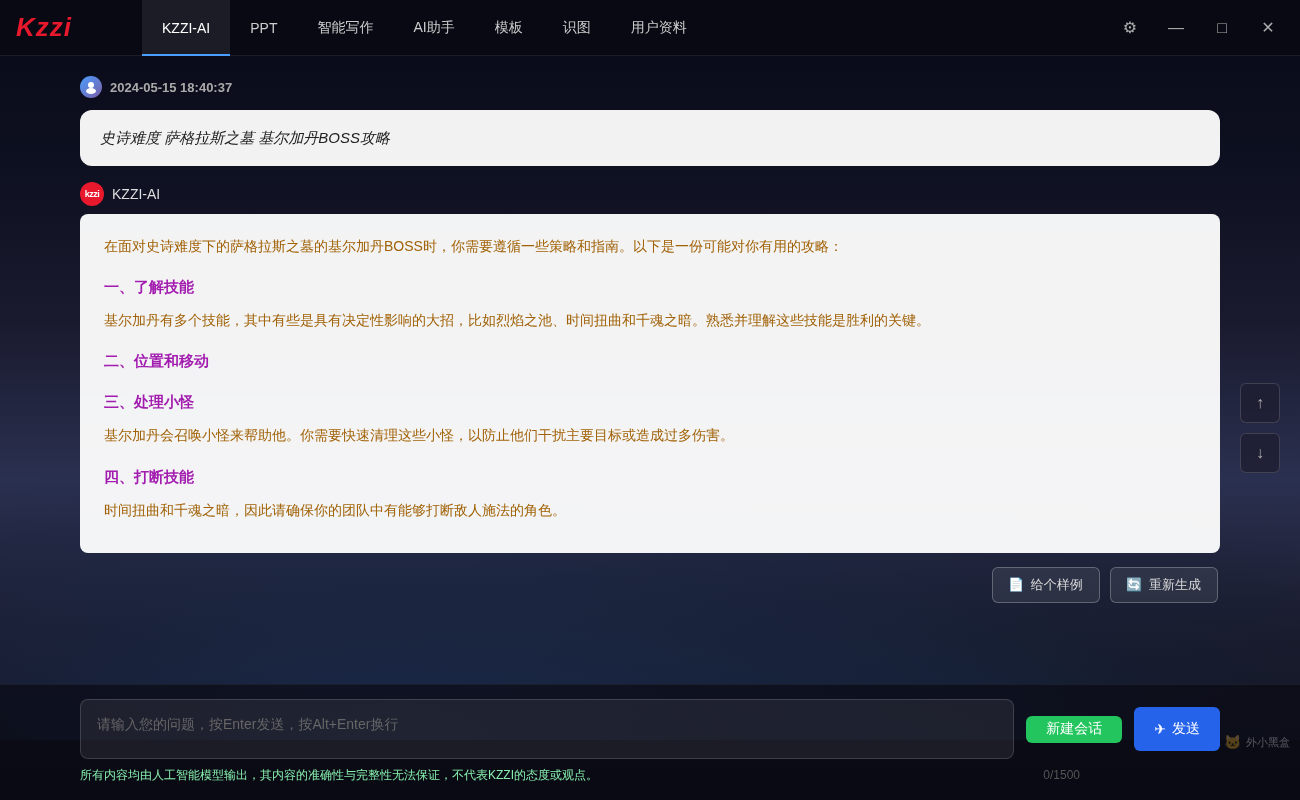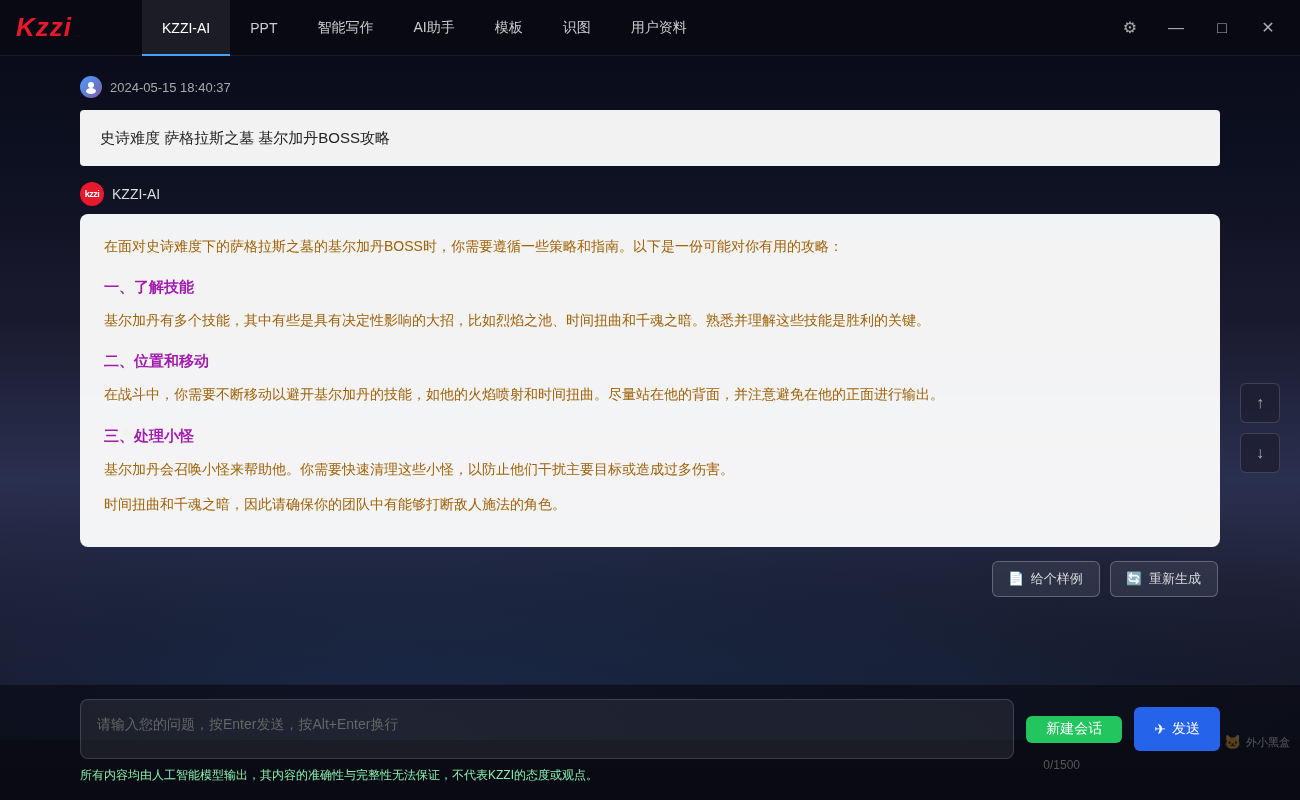--- a/index.html
+++ b/index.html
@@ -138,43 +138,45 @@
     .user-msg-block {
       display: flex;
       flex-direction: column;
       gap: 8px;
     }
     .timestamp-row {
       display: flex;
       align-items: center;
       gap: 8px;
       margin-bottom: 4px;
+      font-weight: bold;
     }
     .user-avatar {
       width: 22px;
       height: 22px;
       border-radius: 50%;
       background: linear-gradient(135deg, #4a9eff, #7b5ea7);
       display: flex;
       align-items: center;
       justify-content: center;
       font-size: 12px;
       color: #fff;
     }
     .timestamp {
       font-size: 13px;
       color: #aaa;
     }
     .user-bubble {
       background: rgba(255,255,255,0.95);
       color: #222;
-      border-radius: 4px;
+      border-radius: 12px;
       padding: 16px 20px;
       font-size: 15px;
       line-height: 1.6;
+      font-style: italic;
     }
 
     
     .ai-msg-block {
       display: flex;
       flex-direction: column;
       gap: 8px;
     }
     .ai-name-row {
       display: flex;
@@ -266,21 +268,21 @@
       font-family: inherit;
       resize: none;
       height: 60px;
       line-height: 1.5;
       outline: none;
     }
     .chat-input-box::placeholder { color: #666; }
     .char-count {
       position: absolute;
       right: 220px;
-      bottom: 28px;
+      bottom: 18px;
       font-size: 12px;
       color: #555;
     }
     .btn-new-chat {
       padding: 0 20px;
       height: 27px;
       background: #22c55e;
       color: #fff;
       border: none;
       border-radius: 6px;
@@ -423,23 +425,23 @@
     <div class="ai-msg-block">
       <div class="ai-name-row">
         <div class="ai-logo-badge">kzzi</div>
         <span class="ai-name">KZZI-AI</span>
       </div>
       <div class="ai-bubble">
         <p>在面对史诗难度下的萨格拉斯之墓的基尔加丹BOSS时，你需要遵循一些策略和指南。以下是一份可能对你有用的攻略：</p>
         <h3>一、了解技能</h3>
         <p>基尔加丹有多个技能，其中有些是具有决定性影响的大招，比如烈焰之池、时间扭曲和千魂之暗。熟悉并理解这些技能是胜利的关键。</p>
         <h3>二、位置和移动</h3>
-        <p>在战斗中，你需要不断移动以避开基尔加丹的技能，如他的火焰喷射和时间扭曲。尽量站在他的背面，并注意避免在他的正面进行输出。</p>
         <h3>三、处理小怪</h3>
         <p>基尔加丹会召唤小怪来帮助他。你需要快速清理这些小怪，以防止他们干扰主要目标或造成过多伤害。</p>
+        <h3>四、打断技能</h3>
         <p>时间扭曲和千魂之暗，因此请确保你的团队中有能够打断敌人施法的角色。</p>
       </div>
 
       <div class="ai-actions">
         <button class="ai-action-btn">
           <span style="font-size:13px;">📄</span>
           <span>给个样例</span>
         </button>
         <button class="ai-action-btn">
           <span style="font-size:13px;">🔄</span>

